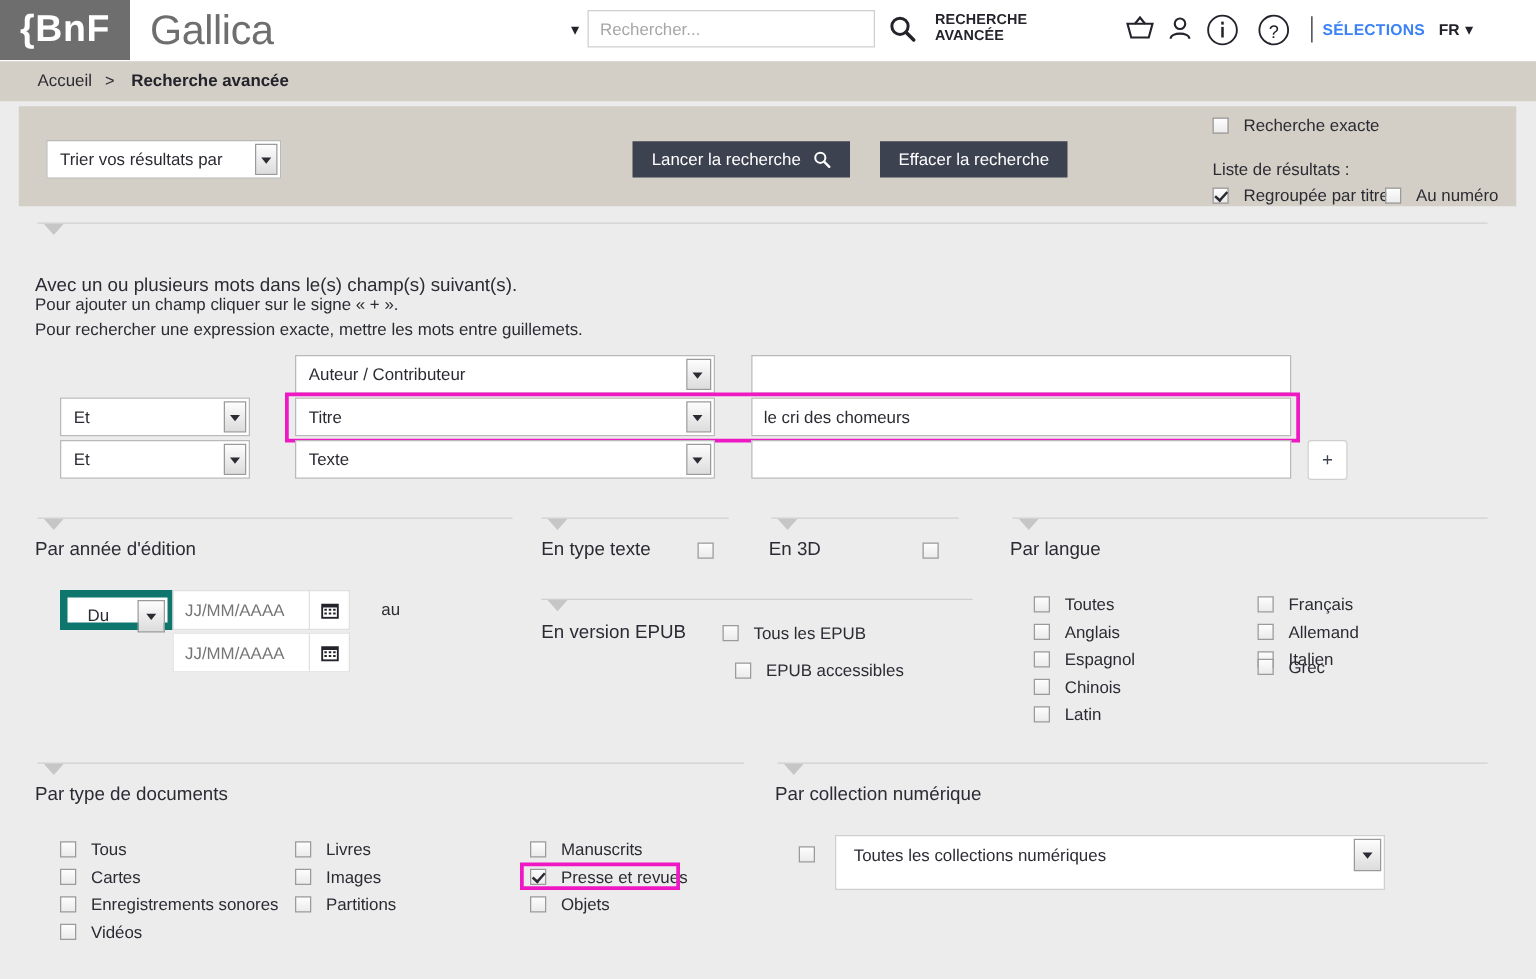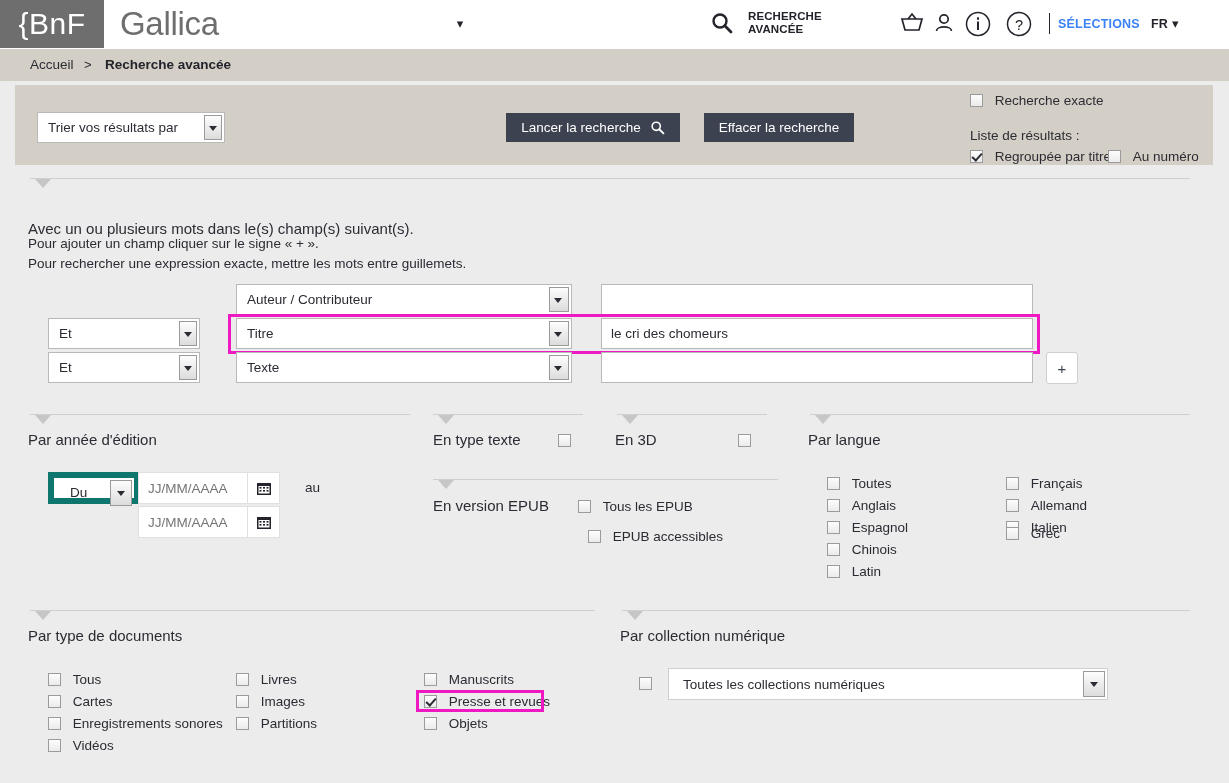--- a/index.html
+++ b/index.html
@@ -17,21 +17,21 @@
     position:absolute;left:0;top:0;width:1229px;height:48px;
     background:#ffffff;
     border-bottom:1px solid #ffffff;
   }
   .bnf-logo{
     position:absolute;left:0;top:0;width:104px;height:48px;
     background:#6e6e6e;
     color:#ffffff;
     font-size:30px;letter-spacing:0.5px;
     display:flex;align-items:center;justify-content:center;
-    font-weight:400;
+    font-weight:700;
   }
   .gallica-title{
     position:absolute;left:120px;top:5px;
     font-size:33px;color:#6e6e6e;font-weight:400;letter-spacing:-0.3px;
   }
   .tout-gallica{
     position:absolute;left:337px;top:17px;
     font-size:12.5px;font-weight:bold;color:#23232b;letter-spacing:0.2px;margin-top:33px;
   }
   .scope-caret{
@@ -191,37 +191,38 @@
     padding:0 9px;outline:none;
   }
   .cal-btn{
     position:absolute;width:32px;height:32px;
     background:#ffffff;border:1px solid #e0e0e0;border-left:none;box-sizing:border-box;
     display:flex;align-items:center;justify-content:center;cursor:pointer;
   }
   .au-lbl{position:absolute;left:305px;top:480px;font-size:13.5px;color:#2b2b33;}
 
   .coll-select{
-    position:absolute;left:668px;top:668px;width:440px;height:32px;
+    position:absolute;left:668px;top:668px;width:440px;height:44px;
     background:#ffffff;border:1px solid #cfcfcf;box-sizing:border-box;padding-left:43px;
   }
   .coll-select .lbl{position:absolute;left:14px;top:8px;font-size:13.5px;color:#2b2b33;}
   .coll-select .sel-btn{width:22px;height:26px;top:2px;right:2px;}
   .coll-select .sel-btn:after{left:6px;}
 </style>
 </head>
 <body>
 
 <div class="header">
   <div class="bnf-logo">{BnF</div>
   <div class="gallica-title">Gallica</div>
 
   <div class="tout-gallica">TOUT GALLICA</div>
   <div class="scope-caret">▾</div>
 
+  <input class="search-input" type="text" placeholder="Rechercher..." style="">
 
   <div class="search-glass">
     <svg width="24" height="24" viewBox="0 0 24 24">
       <circle cx="10" cy="10" r="6.5" fill="none" stroke="#23232b" stroke-width="2.4"></circle>
       <line x1="14.8" y1="14.8" x2="21" y2="21" stroke="#23232b" stroke-width="2.8" stroke-linecap="round"></line>
     </svg>
   </div>
 
   <div class="reche-avancee">
     <span>RECHERCHE</span><br>

